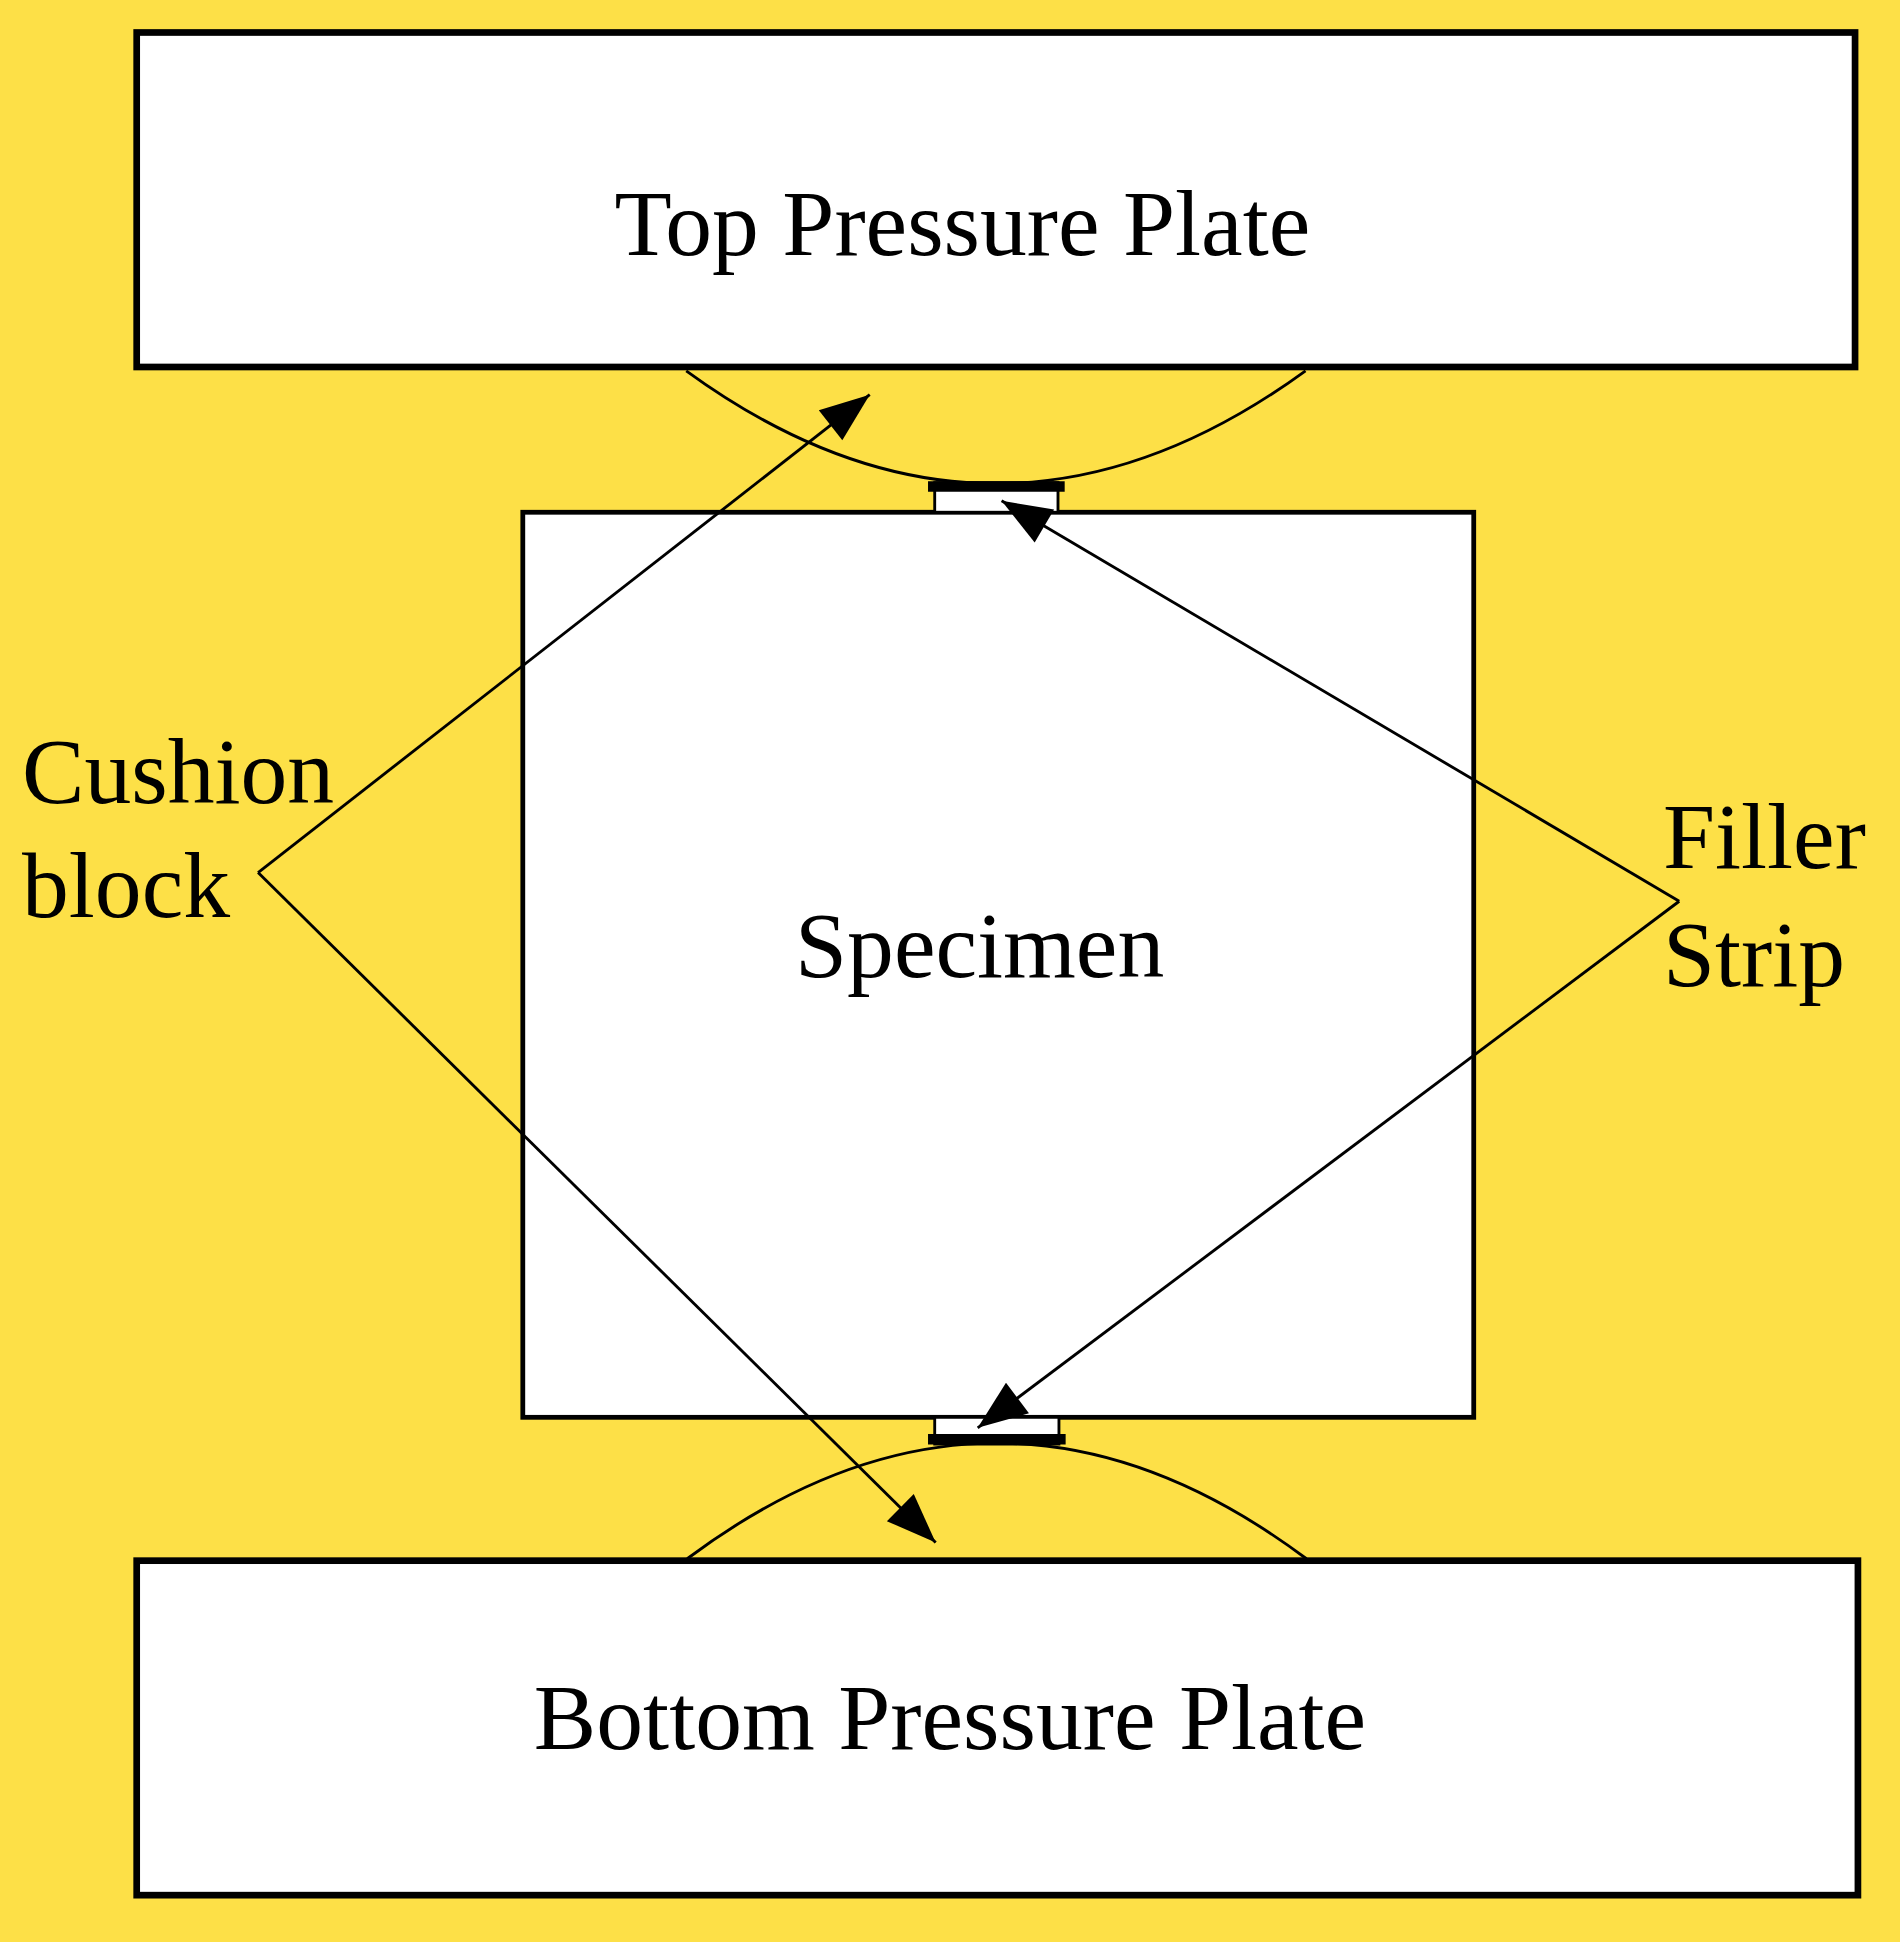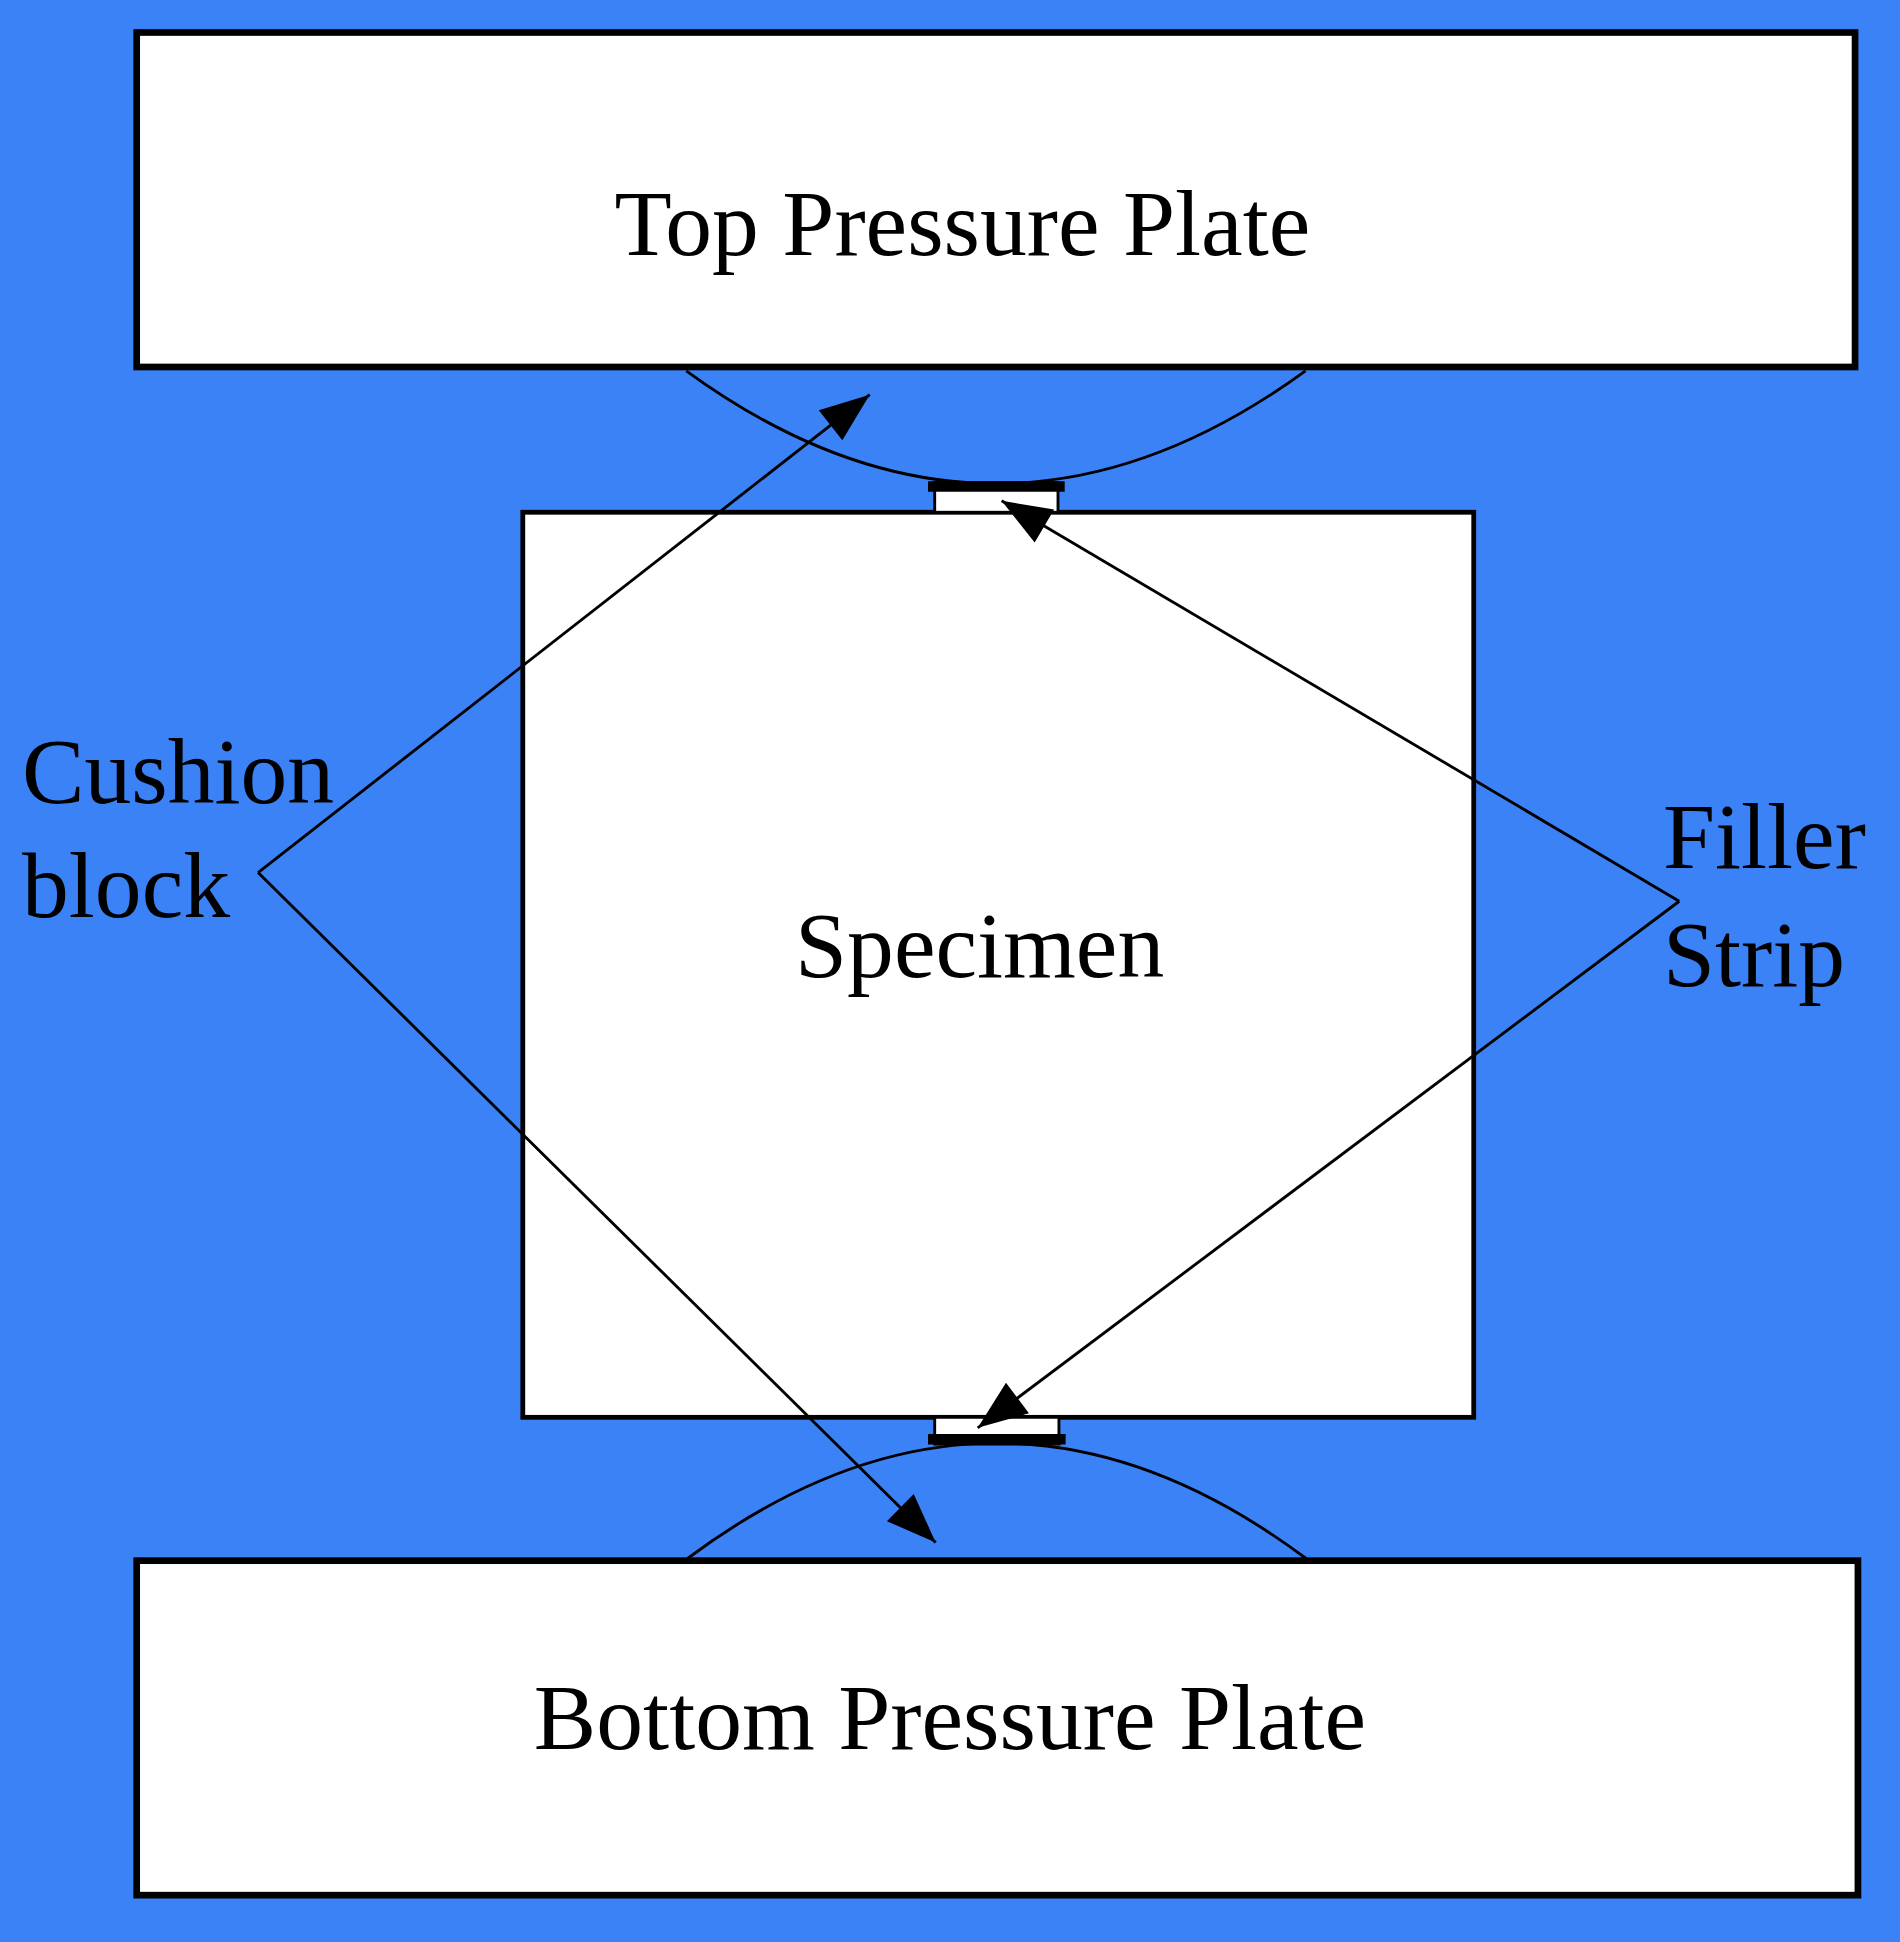--- a/index.html
+++ b/index.html
@@ -4,21 +4,21 @@
 <style>
   html, body {
     margin: 0;
     padding: 0;
     background: #ffffff;
   }
   .canvas-wrap {
     position: relative;
     width: 1900px;
     height: 1942px;
-    background: #3b82f6;
+    background: #fde047;
   }
   svg {
     display: block;
   }
   text.lbl {
     font-family: "Liberation Serif", "DejaVu Serif", serif;
     font-size: 98px;
     fill: #000000;
   }
   .shape {

